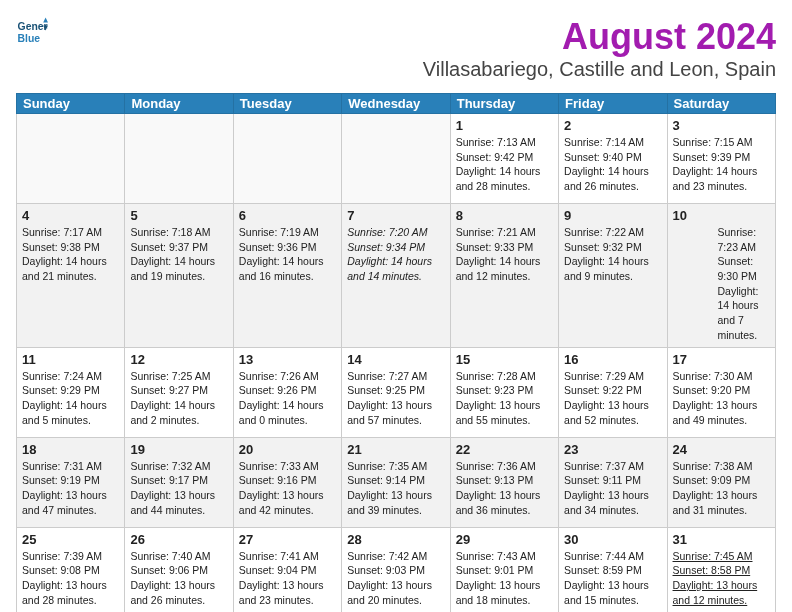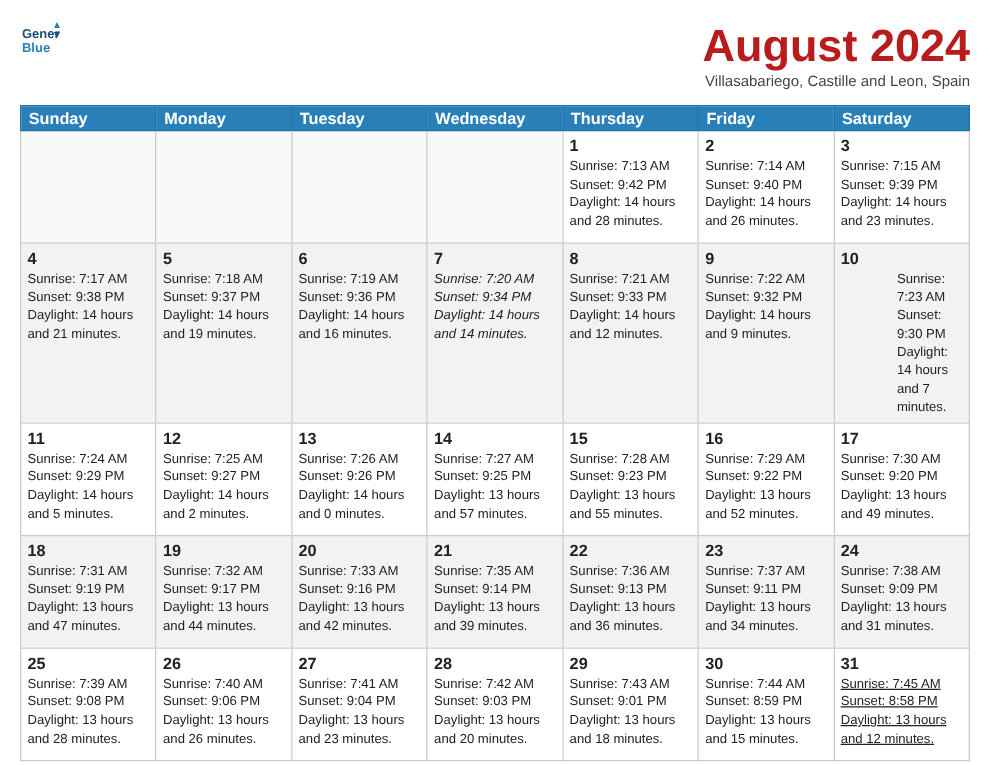--- a/index.html
+++ b/index.html
@@ -24,24 +24,24 @@
     .logo-icon {
       width: 32px;
       height: 32px;
     }
     .title-area {
       text-align: right;
     }
     .month-title {
       font-size: 36px;
       font-weight: bold;
-      color: #b91c1c;
+      color: #a21caf;
     }
     .location-title {
-      font-size: 12px;
+      font-size: 20px;
       color: #444;
     }
     .calendar {
       width: 100%;
       border-collapse: collapse;
       font-size: 11px;
     }
     .calendar th {
       background: #2980b9;
       color: #fff;

